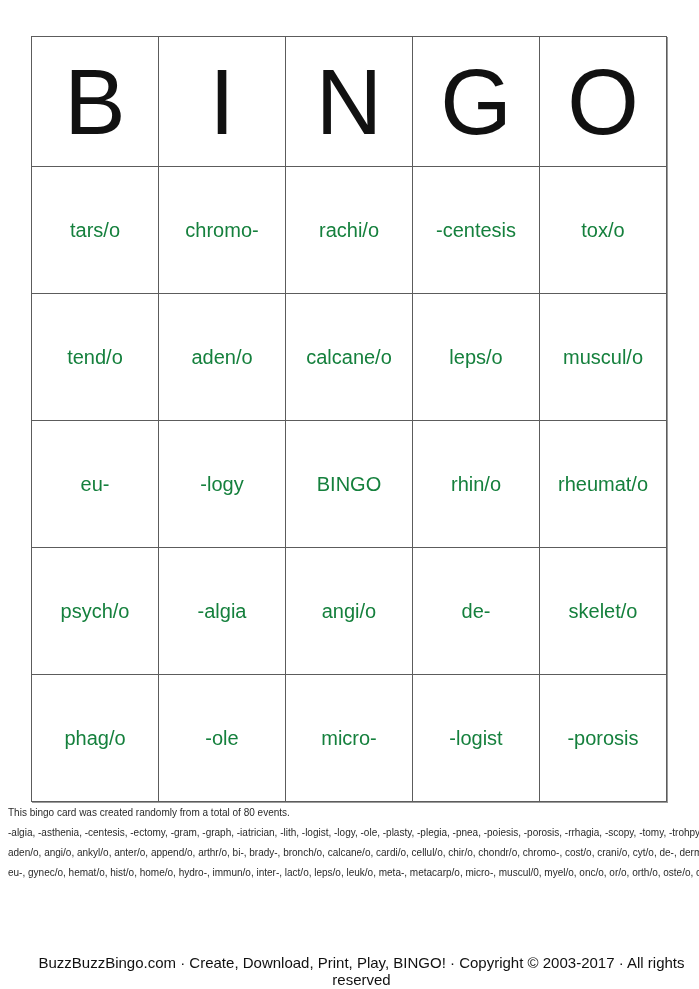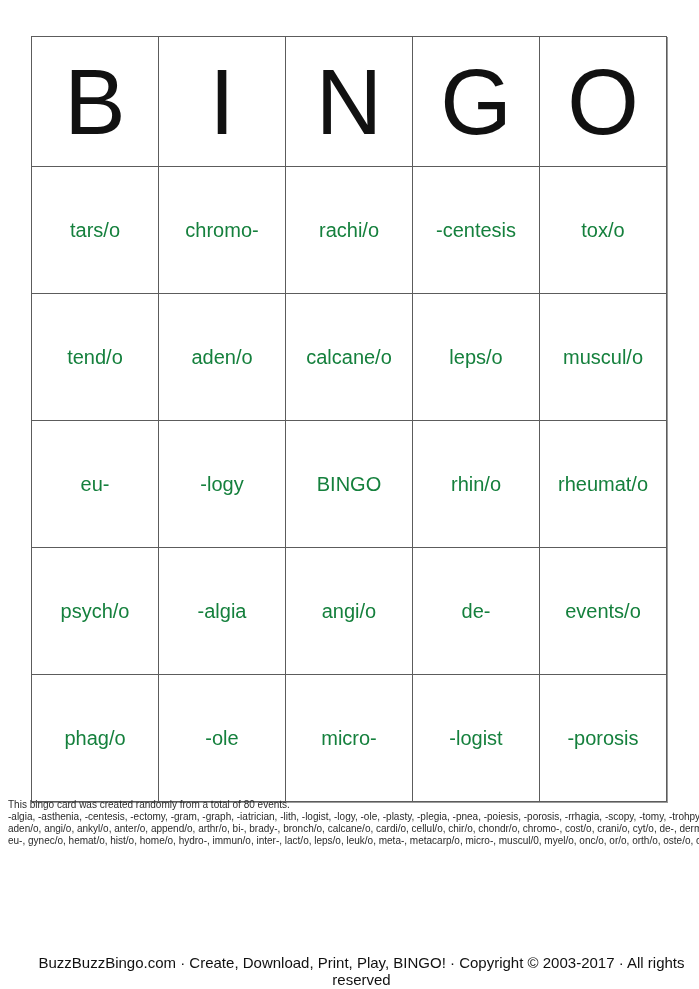--- a/index.html
+++ b/index.html
@@ -51,20 +51,21 @@
     position: absolute;
     left: 8px;
     top: 799px;
     width: 688px;
     font-size: 10px;
     line-height: 12px;
     color: #2a2a2a;
   }
   .info-block div {
     white-space: nowrap;
+    margin-top: 8px;
   }
 
   
   .footer {
     position: absolute;
     left: 12px;
     top: 954px;
     width: 699px;
     text-align: center;
     font-size: 15px;
@@ -102,21 +103,21 @@
     <td>-logy</td>
     <td>BINGO</td>
     <td>rhin/o</td>
     <td>rheumat/o</td>
   </tr>
   <tr class="data-row">
     <td>psych/o</td>
     <td>-algia</td>
     <td>angi/o</td>
     <td>de-</td>
-    <td>events/o</td>
+    <td>skelet/o</td>
   </tr>
   <tr class="data-row">
     <td>phag/o</td>
     <td>-ole</td>
     <td>micro-</td>
     <td>-logist</td>
     <td>-porosis</td>
   </tr>
 </tbody>
   </table>

